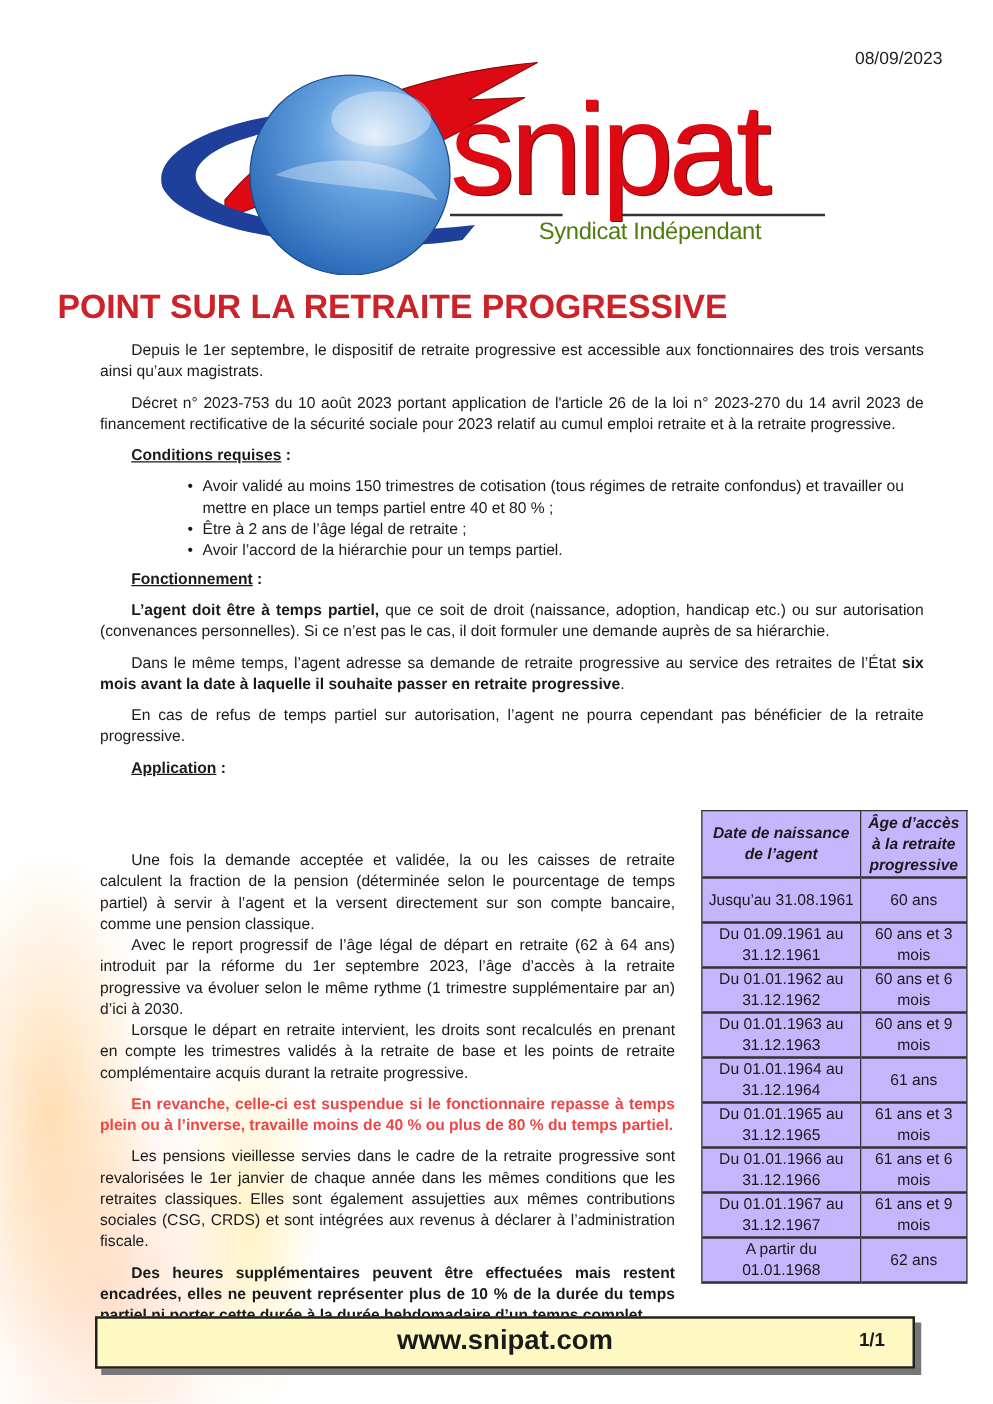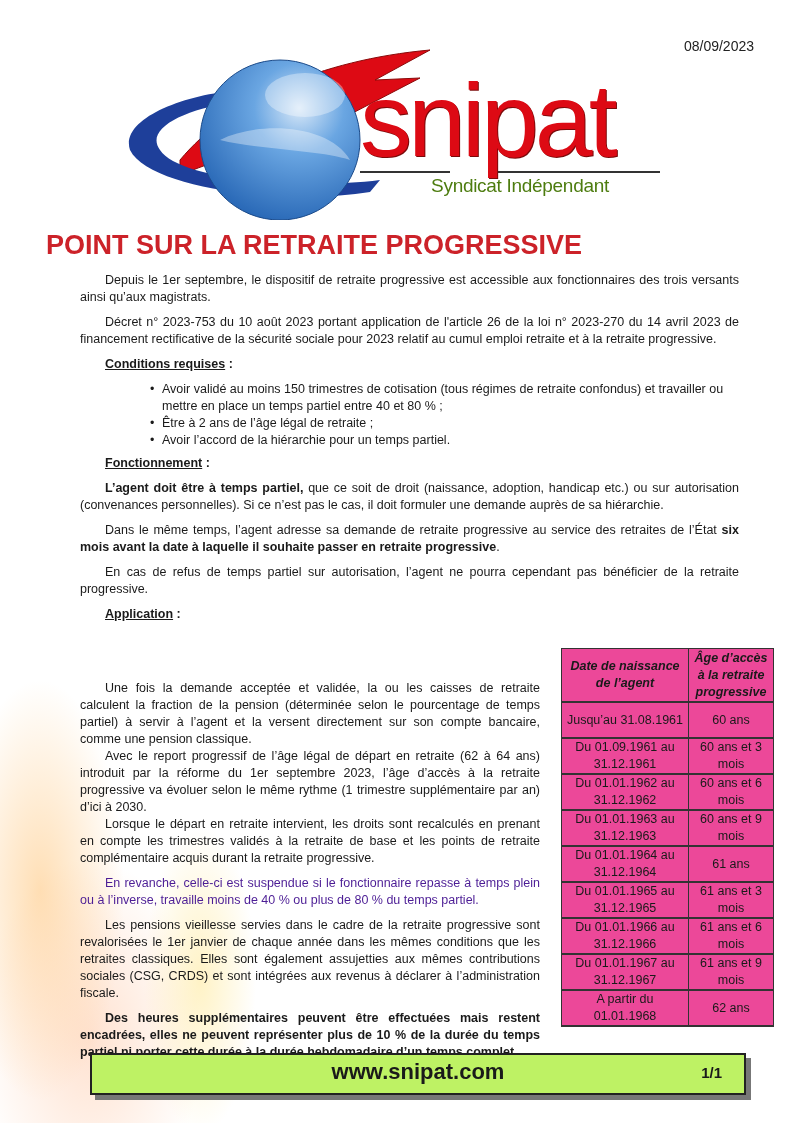--- a/index.html
+++ b/index.html
@@ -41,41 +41,41 @@
     font-family:"Liberation Sans Narrow","Liberation Sans", sans-serif;
   }
   p { margin:0 0 8px 0; text-align:justify; }
   .full { margin-left:-25px; text-indent:25px; }
   .hdr { font-weight:bold; text-decoration:underline; margin:0 0 8px 0; }
   .hdr-colon { font-weight:bold; }
   ul { margin:0 0 6px 0; padding-left:45px; list-style:none; }
   li { position:relative; padding-left:12px; }
   li::before { content:"•"; position:absolute; left:0; }
   b { font-weight:bold; }
-  .red { color:#4c1d95; font-weight:normal; }
+  .red { color:#ef4444; font-weight:bold; }
   .narrow-col {
     position:absolute; left:80px; top:646px; width:460px;
     font-size:12.5px; line-height:17px; z-index:2;margin-top:34px;
   }
   .narrow-col p { margin:0; text-indent:25px; }
   .narrow-col p.gap { margin-top:8px; }
   table.age {
     position:absolute; left:561px; top:648px; width:213px;
     border-collapse:collapse; font-size:12.5px; line-height:17px; z-index:2;
-    background:#ec4899;
+    background:#c4b5fd;
   }
   table.age th, table.age td {
     border:1px solid #333; border-width:1px 1px 2px 1px; text-align:center; padding:0 4px;
   }
   table.age th { font-style:italic; font-weight:bold; height:52px; }
   table.age td { height:34px; }
   table.age td.c1, table.age th.c1 { width:118px; }
   .footer {
-    position:absolute; left:90px; top:1053px; width:652px; height:38px;
-    background:#bef264; border:2px solid #222;
+    position:absolute; left:76px; top:1053px; width:652px; height:38px;
+    background:#fef9c3; border:2px solid #222;
     box-shadow:5px 5px 0 #777;
     z-index:2;
   }
   .footer .url {
     position:absolute; left:0; right:0; top:4px; text-align:center;
     font-weight:bold; font-size:22px;
   }
   .footer .pg {
     position:absolute; right:22px; top:9px; font-weight:bold; font-size:15px;
   }

